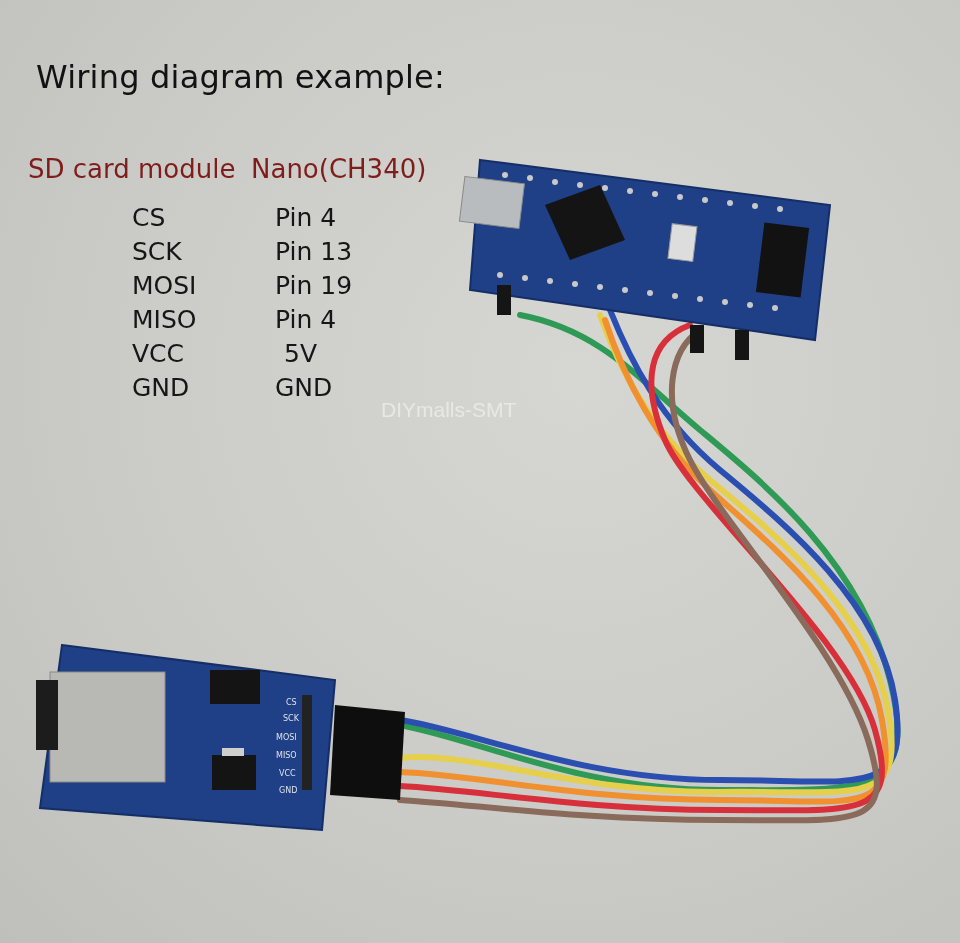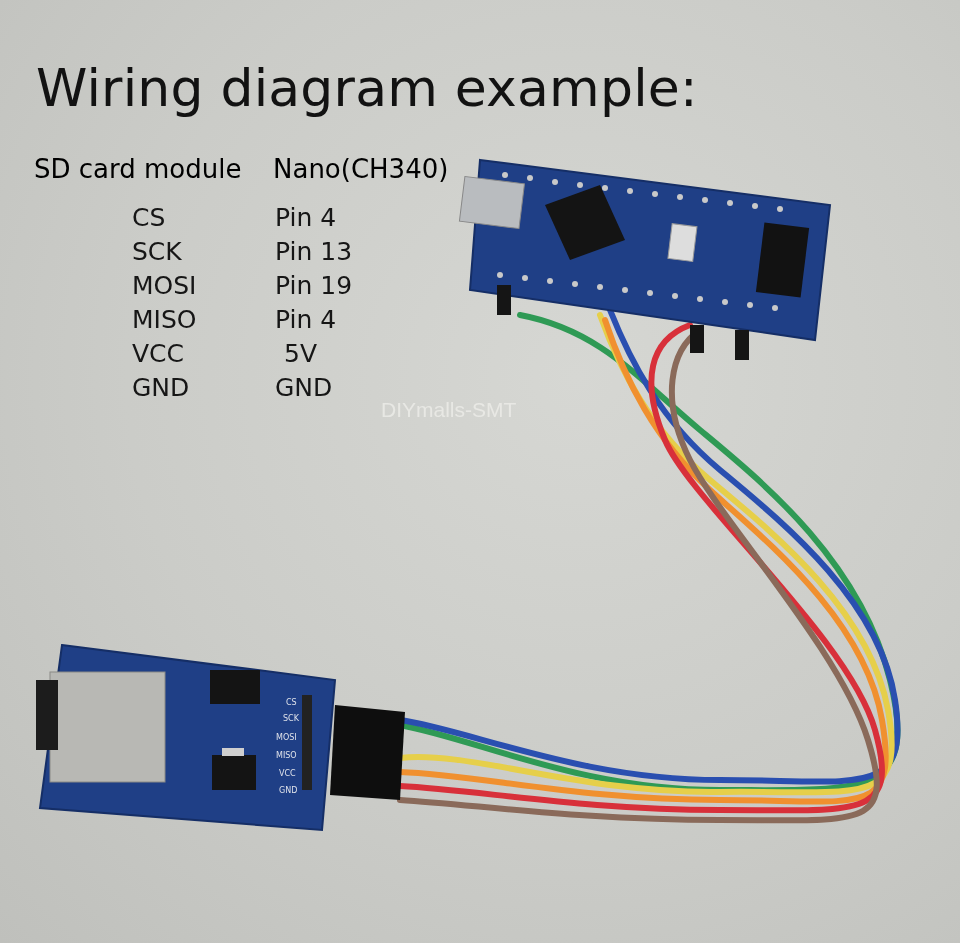--- a/index.html
+++ b/index.html
@@ -1,31 +1,31 @@
 <!DOCTYPE html>
 <html><head>
 <meta charset="utf-8">
 <style>
   html,body{margin:0;padding:0;}
   body{width:960px;height:943px;overflow:hidden;position:relative;
        background:radial-gradient(ellipse at 60% 40%, #d6d7d3 0%, #cbccc8 55%, #bfc0bc 100%);
        font-family:"DejaVu Sans","Liberation Sans",sans-serif;color:#111;}
-  .title{position:absolute;left:36px;top:58px;font-size:52px;letter-spacing:0.2px;color:#121212;}
-  .hdr{position:absolute;top:154px;font-size:26px;color:#000000;margin-left:6px;}
+  .title{position:absolute;left:36px;top:58px;font-size:32px;letter-spacing:0.2px;color:#121212;}
+  .hdr{position:absolute;top:154px;font-size:26px;color:#7f1d1d;}
   .row{position:absolute;font-size:25px;color:#161616;}
   .watermark{position:absolute;left:381px;top:398px;font-size:21px;color:#ecece8;opacity:.85;font-family:"Liberation Sans",sans-serif;}
   svg{position:absolute;left:0;top:0;}
 </style>
 </head>
 <body>
 
 <div class="title">Wiring diagram example:</div>
 
 <div class="hdr" style="left:28px">SD card module</div>
-<div class="hdr" style="left:267px">Nano(CH340)</div>
+<div class="hdr" style="left:251px">Nano(CH340)</div>
 
 <div class="row" style="left:132px;top:203px">CS</div>
 <div class="row" style="left:275px;top:203px">Pin 4</div>
 <div class="row" style="left:132px;top:237px">SCK</div>
 <div class="row" style="left:275px;top:237px">Pin 13</div>
 <div class="row" style="left:132px;top:271px">MOSI</div>
 <div class="row" style="left:275px;top:271px">Pin 19</div>
 <div class="row" style="left:132px;top:305px">MISO</div>
 <div class="row" style="left:275px;top:305px">Pin 4</div>
 <div class="row" style="left:132px;top:339px">VCC</div>

